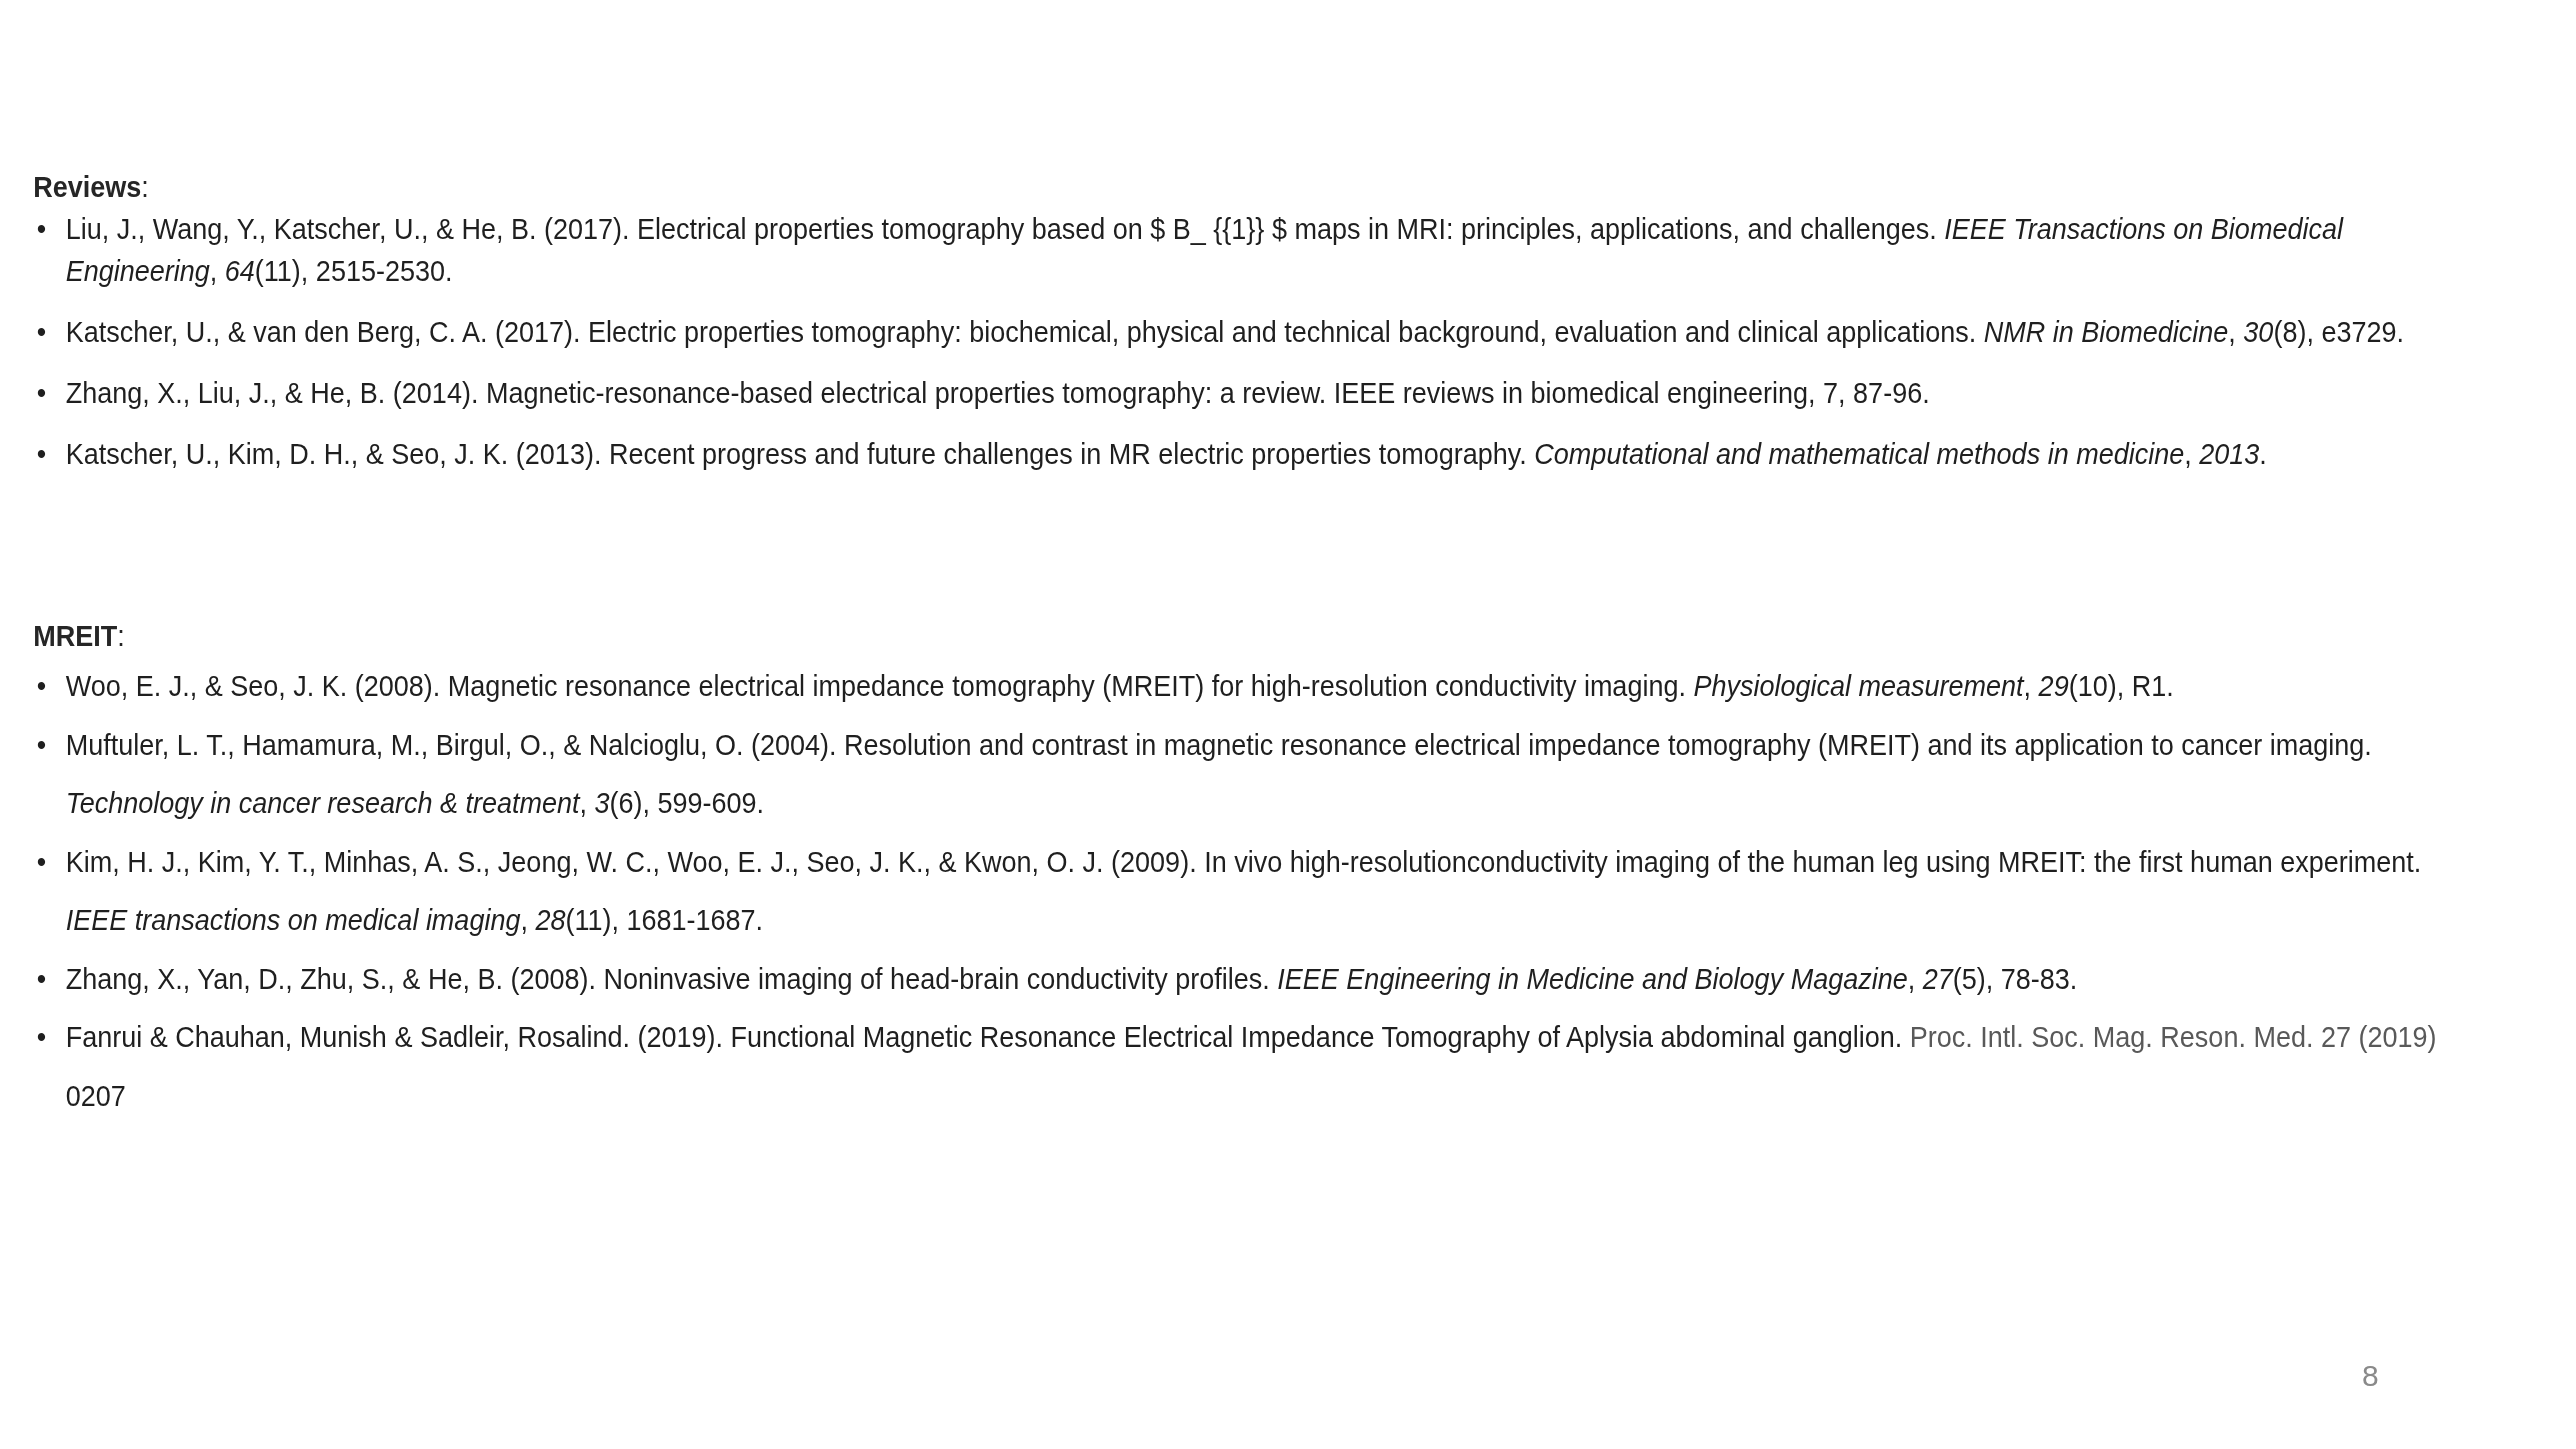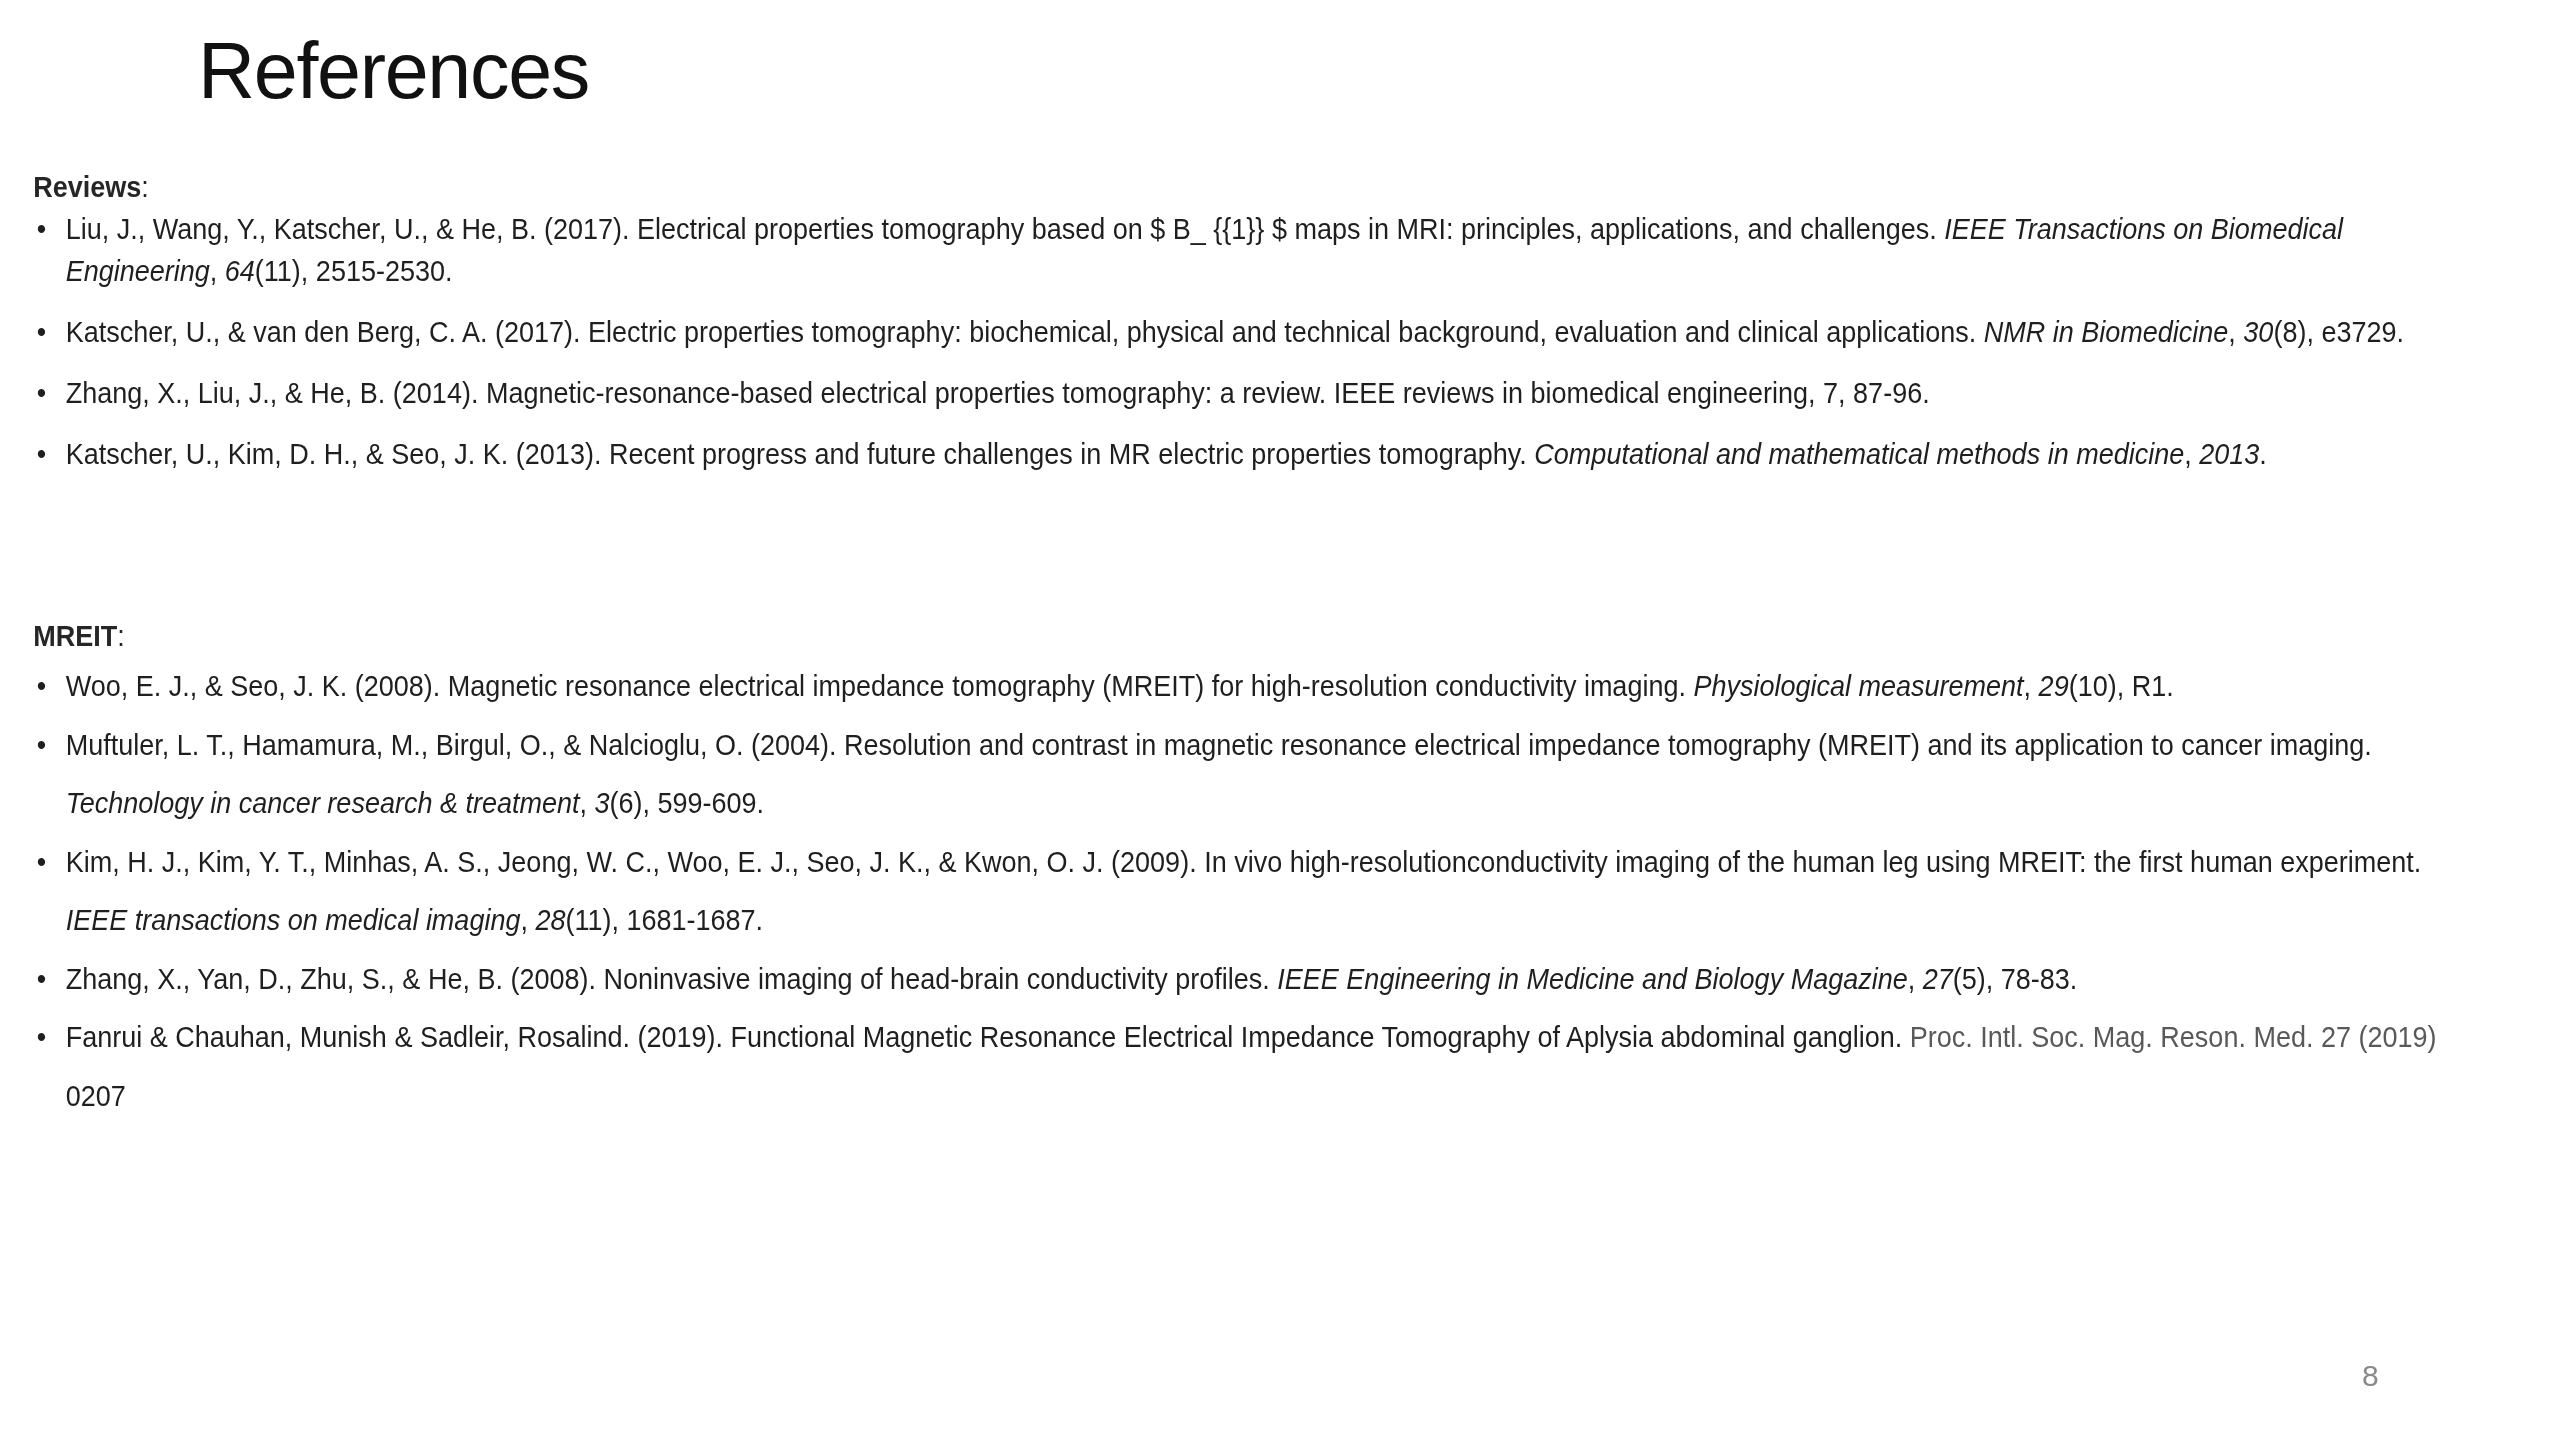--- a/index.html
+++ b/index.html
@@ -74,21 +74,20 @@
     font-size: 30px;
     color: #8a8a8a;
     line-height: 1.2;
   }
 </style>
 </head>
 <body>
 
 <div class="slide">
 
-  <h1 class="slide-title">References</h1>
 
   <div class="content">
 
     <div class="section-heading heading-reviews"><span class="bold">Reviews</span><span class="colon">:</span></div>
 
     <ul class="ref-list list-reviews">
         <li class="ref-item"><span class="bullet">•</span><span class="ref-text"><span class="seg-normal">Liu, J., Wang, Y., Katscher, U., &amp; He, B. (2017). Electrical properties tomography based on $ B_ {{1}} $ maps in MRI: principles, applications, and challenges. </span><span class="seg-italic">IEEE Transactions on Biomedical Engineering</span><span class="seg-normal">, </span><span class="seg-italic">64</span><span class="seg-normal">(11), 2515-2530.</span></span></li>
         <li class="ref-item"><span class="bullet">•</span><span class="ref-text"><span class="seg-normal">Katscher, U., &amp; van den Berg, C. A. (2017). Electric properties tomography: biochemical, physical and technical background, evaluation and clinical applications. </span><span class="seg-italic">NMR in Biomedicine</span><span class="seg-normal">, </span><span class="seg-italic">30</span><span class="seg-normal">(8), e3729.</span></span></li>
         <li class="ref-item"><span class="bullet">•</span><span class="ref-text"><span class="seg-normal">Zhang, X., Liu, J., &amp; He, B. (2014). Magnetic-resonance-based electrical properties tomography: a review. IEEE reviews in biomedical engineering, 7, 87-96.</span></span></li>
         <li class="ref-item"><span class="bullet">•</span><span class="ref-text"><span class="seg-normal">Katscher, U., Kim, D. H., &amp; Seo, J. K. (2013). Recent progress and future challenges in MR electric properties tomography. </span><span class="seg-italic">Computational and mathematical methods in medicine</span><span class="seg-normal">, </span><span class="seg-italic">2013</span><span class="seg-normal">.</span></span></li>

